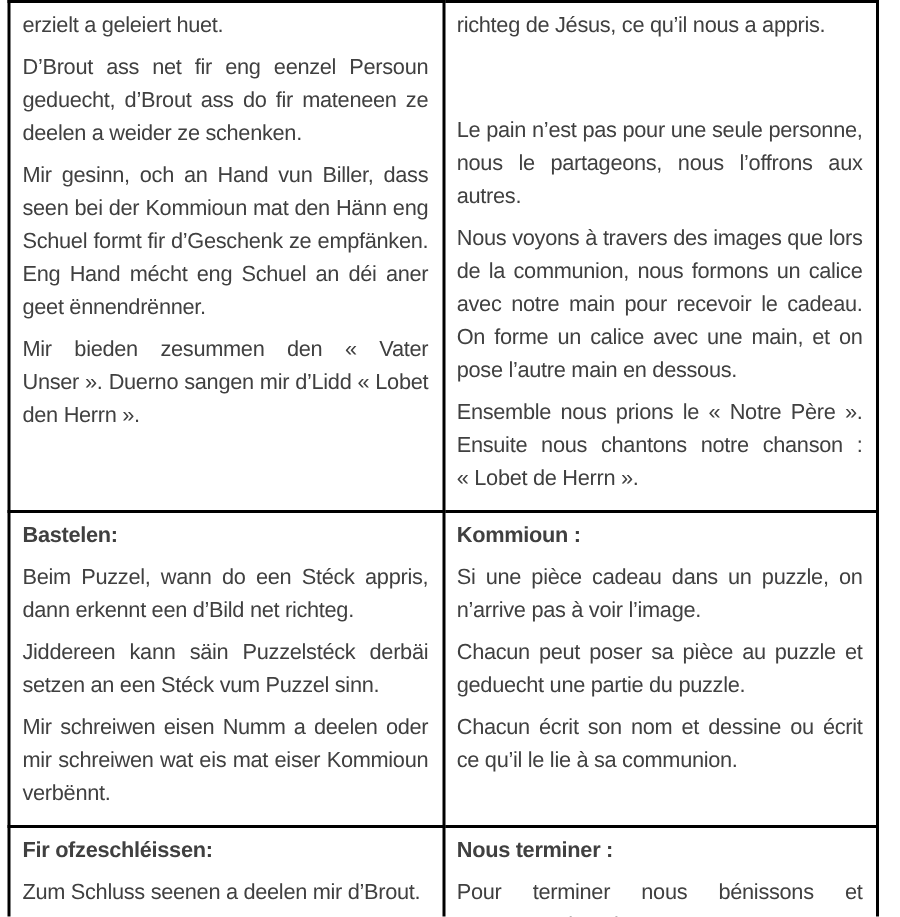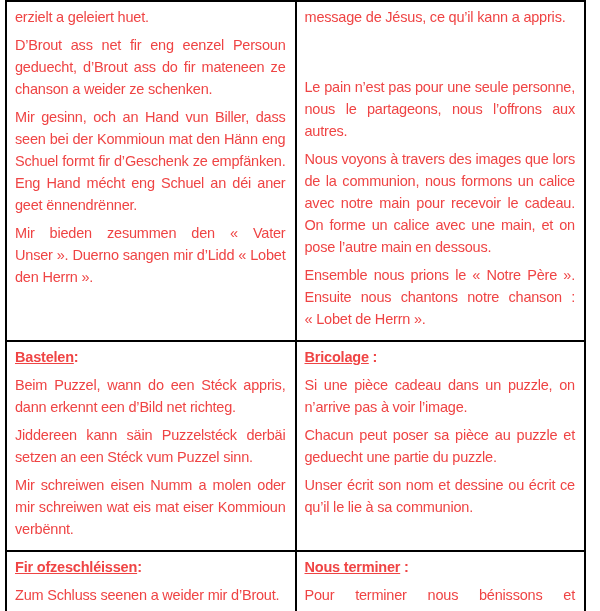--- a/index.html
+++ b/index.html
@@ -8,21 +8,21 @@
     background: #ffffff;
     width: 600px;
   }
   .doc {
     width: 600px;
     height: 611px;
     background: #ffffff;
     box-sizing: border-box;
     padding: 0 0 0 5px;
     font-family: "Liberation Sans", sans-serif;
-    color: #ef4444;
+    color: #404040;
   }
   table.content {
     border-collapse: collapse;
     table-layout: fixed;
     width: 581px;
   }
   table.content td {
     border: 2px solid #000000;
     vertical-align: top;
     width: 50%;
@@ -43,61 +43,61 @@
     margin: 0 0 6px 0;
     height: 36px;
   }
   p.heading {
     margin: 0 0 6px 0;
     font-size: 14.5px;
     letter-spacing: -0.2px;
     line-height: 22px;
     font-weight: bold;
   }
-  p.heading .u { text-decoration: underline; }
+  p.heading .u { }
 </style>
 </head>
 <body>
 
 <div class="doc">
   <table class="content">
     <tbody id="tbl">
         <tr class="row0">
           <td>
             <p class="para">erzielt a geleiert huet.</p>
-            <p class="para">D’Brout ass net fir eng eenzel Persoun geduecht, d’Brout ass do fir mateneen ze chanson a weider ze schenken.</p>
+            <p class="para">D’Brout ass net fir eng eenzel Persoun geduecht, d’Brout ass do fir mateneen ze deelen a weider ze schenken.</p>
             <p class="para">Mir gesinn, och an Hand vun Biller, dass seen bei der Kommioun mat den Hänn eng Schuel formt fir d’Geschenk ze empfänken. Eng Hand mécht eng Schuel an déi aner geet ënnendrënner.</p>
             <p class="para">Mir bieden zesummen den «&nbsp;Vater Unser&nbsp;». Duerno sangen mir d’Lidd «&nbsp;Lobet den Herrn&nbsp;».</p>
           </td>
           <td>
-            <p class="para">message de Jésus, ce qu’il kann a appris.</p>
+            <p class="para">richteg de Jésus, ce qu’il nous a appris.</p>
             <p class="spacer"></p>
             <p class="para">Le pain n’est pas pour une seule personne, nous le partageons, nous l’offrons aux autres.</p>
             <p class="para">Nous voyons à travers des images que lors de la communion, nous formons un calice avec notre main pour recevoir le cadeau. On forme un calice avec une main, et on pose l’autre main en dessous.</p>
             <p class="para">Ensemble nous prions le «&nbsp;Notre Père&nbsp;». Ensuite nous chantons notre chanson&nbsp;: «&nbsp;Lobet de Herrn&nbsp;».</p>
           </td>
         </tr>
         <tr class="row1">
           <td>
             <p class="heading"><span class="u">Bastelen</span><span>:</span></p>
             <p class="para">Beim Puzzel, wann do een Stéck appris, dann erkennt een d’Bild net richteg.</p>
             <p class="para">Jiddereen kann säin Puzzelstéck derbäi setzen an een Stéck vum Puzzel sinn.</p>
-            <p class="para">Mir schreiwen eisen Numm a molen oder mir schreiwen wat eis mat eiser Kommioun verbënnt.</p>
+            <p class="para">Mir schreiwen eisen Numm a deelen oder mir schreiwen wat eis mat eiser Kommioun verbënnt.</p>
           </td>
           <td>
-            <p class="heading"><span class="u">Bricolage</span><span>&nbsp;:</span></p>
+            <p class="heading"><span class="u">Kommioun</span><span>&nbsp;:</span></p>
             <p class="para">Si une pièce cadeau dans un puzzle, on n’arrive pas à voir l’image.</p>
             <p class="para">Chacun peut poser sa pièce au puzzle et geduecht une partie du puzzle.</p>
-            <p class="para">Unser écrit son nom et dessine ou écrit ce qu’il le lie à sa communion.</p>
+            <p class="para">Chacun écrit son nom et dessine ou écrit ce qu’il le lie à sa communion.</p>
           </td>
         </tr>
         <tr class="row2">
           <td>
             <p class="heading"><span class="u">Fir ofzeschléissen</span><span>:</span></p>
-            <p class="para">Zum Schluss seenen a weider mir d’Brout.</p>
+            <p class="para">Zum Schluss seenen a deelen mir d’Brout.</p>
           </td>
           <td>
             <p class="heading"><span class="u">Nous terminer</span><span>&nbsp;:</span></p>
             <p class="para">Pour terminer nous bénissons et partageons le pain.</p>
           </td>
         </tr>
       </tbody>
   </table>
 </div>
 

